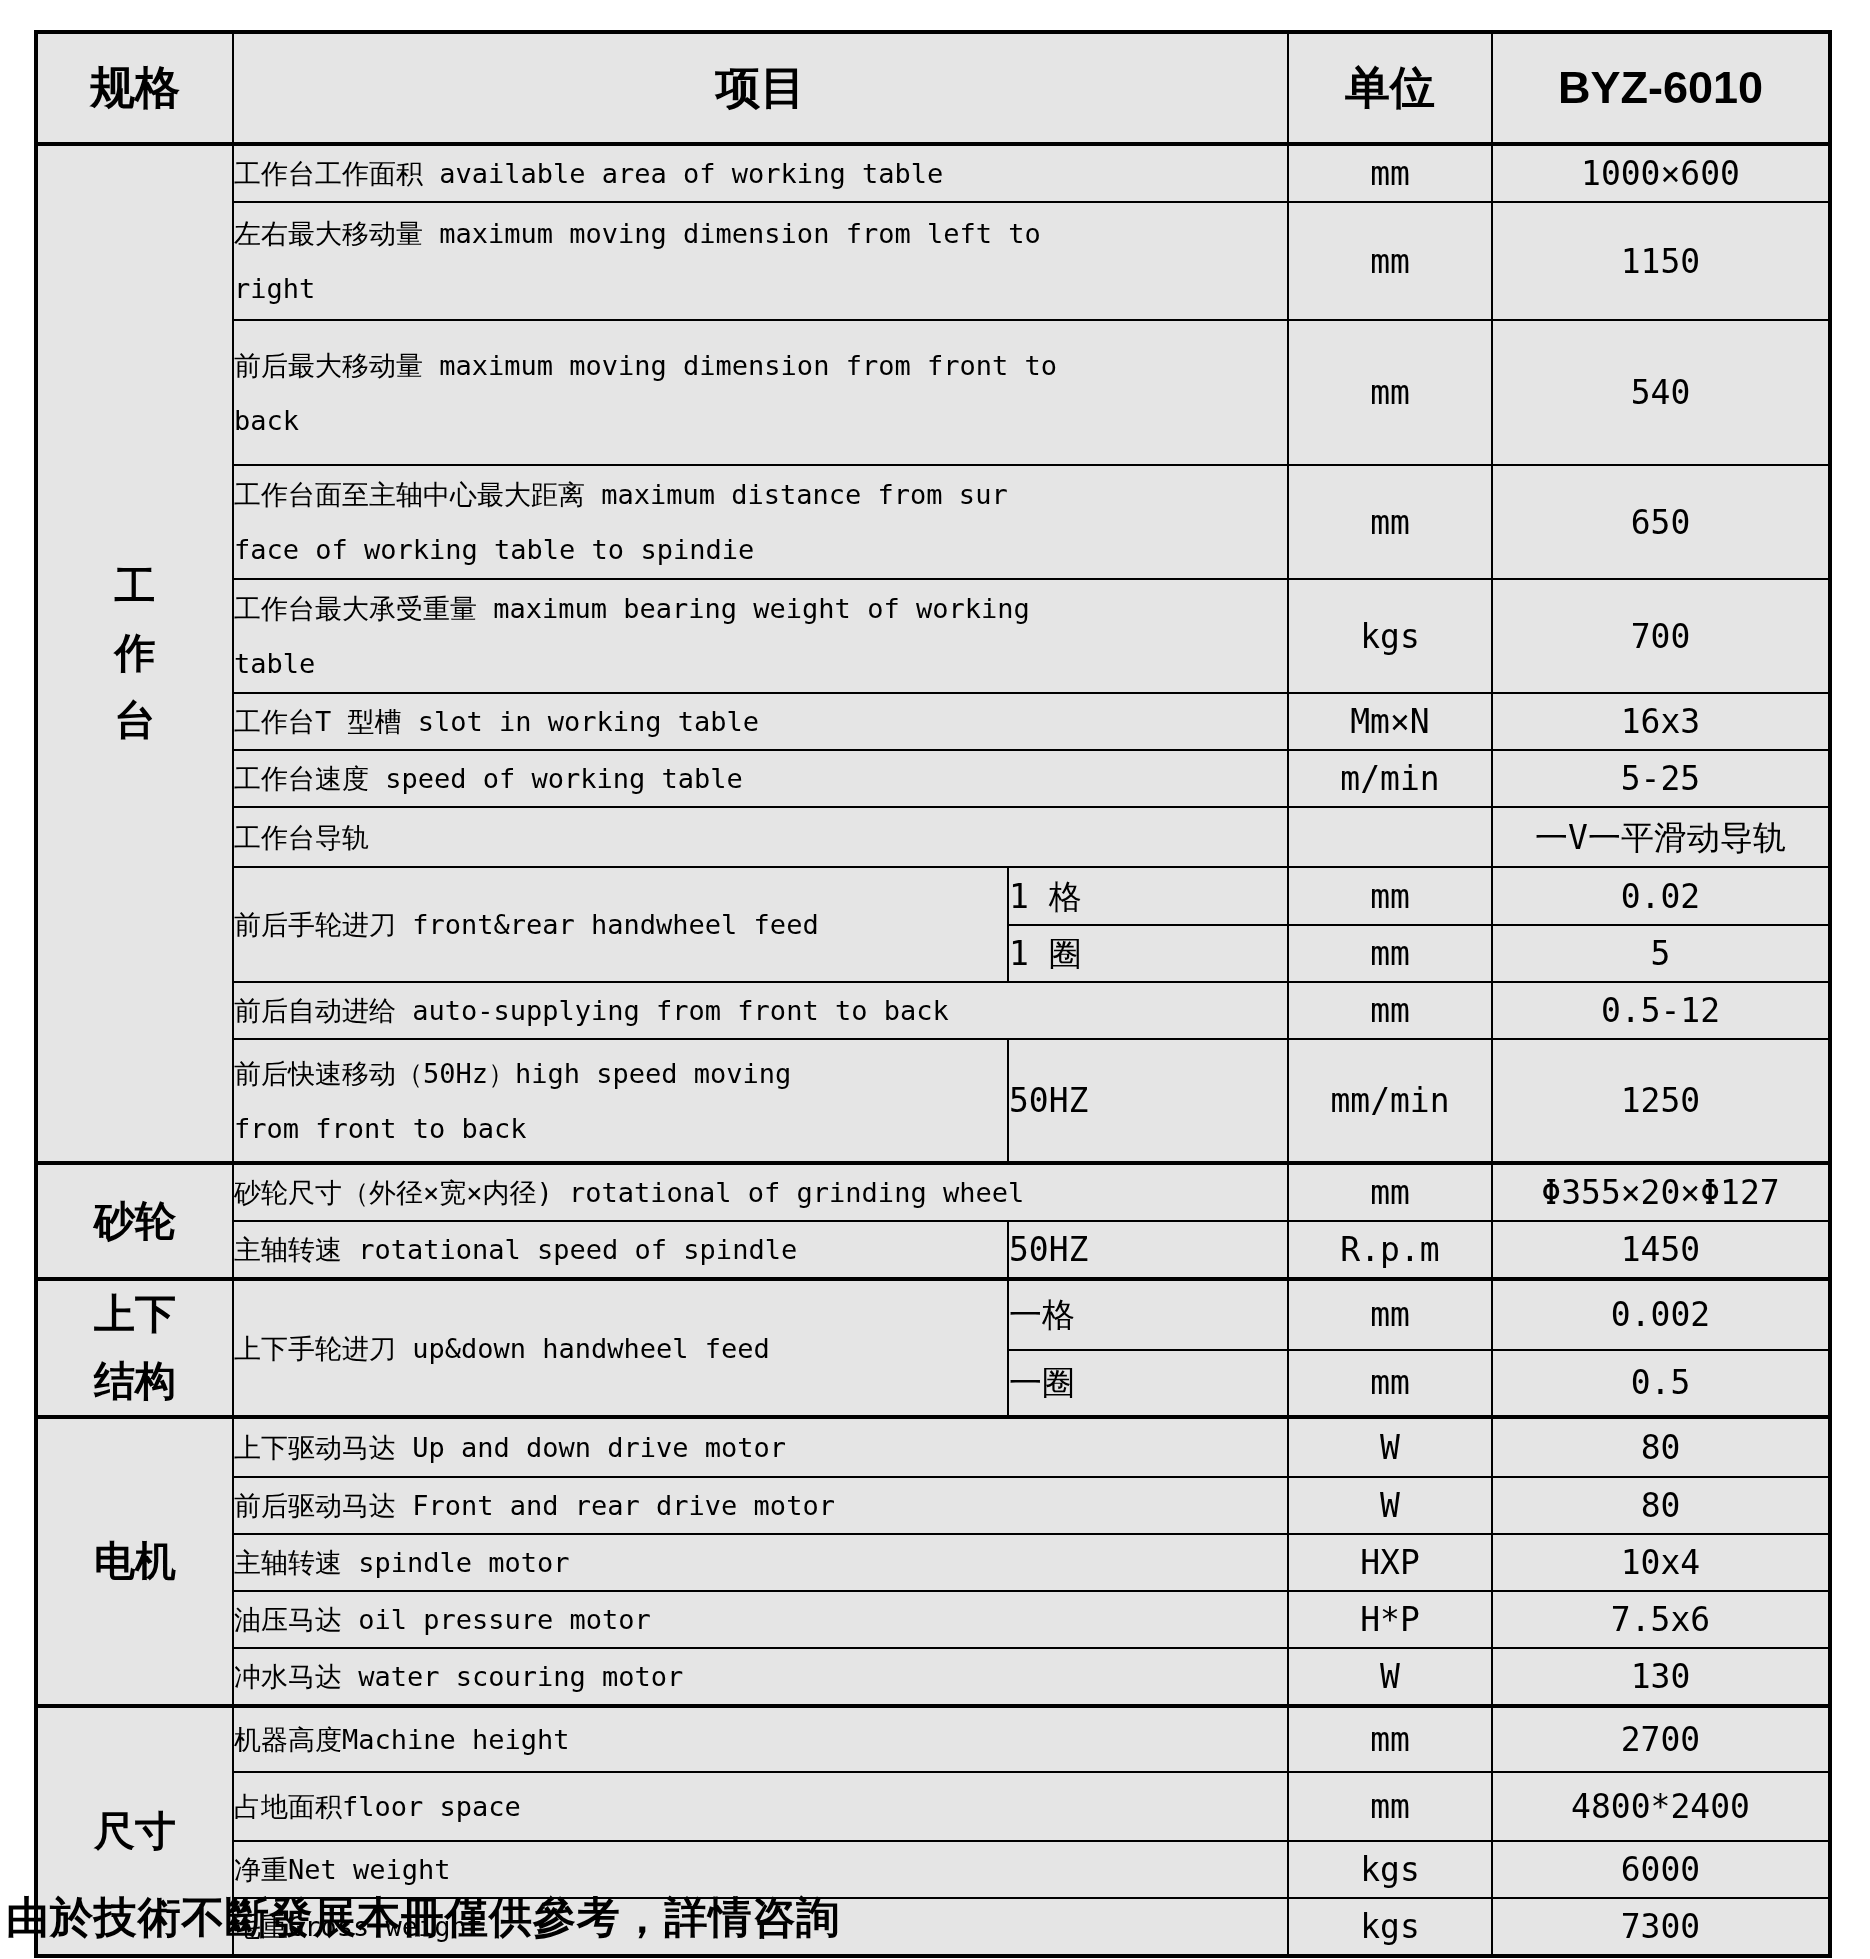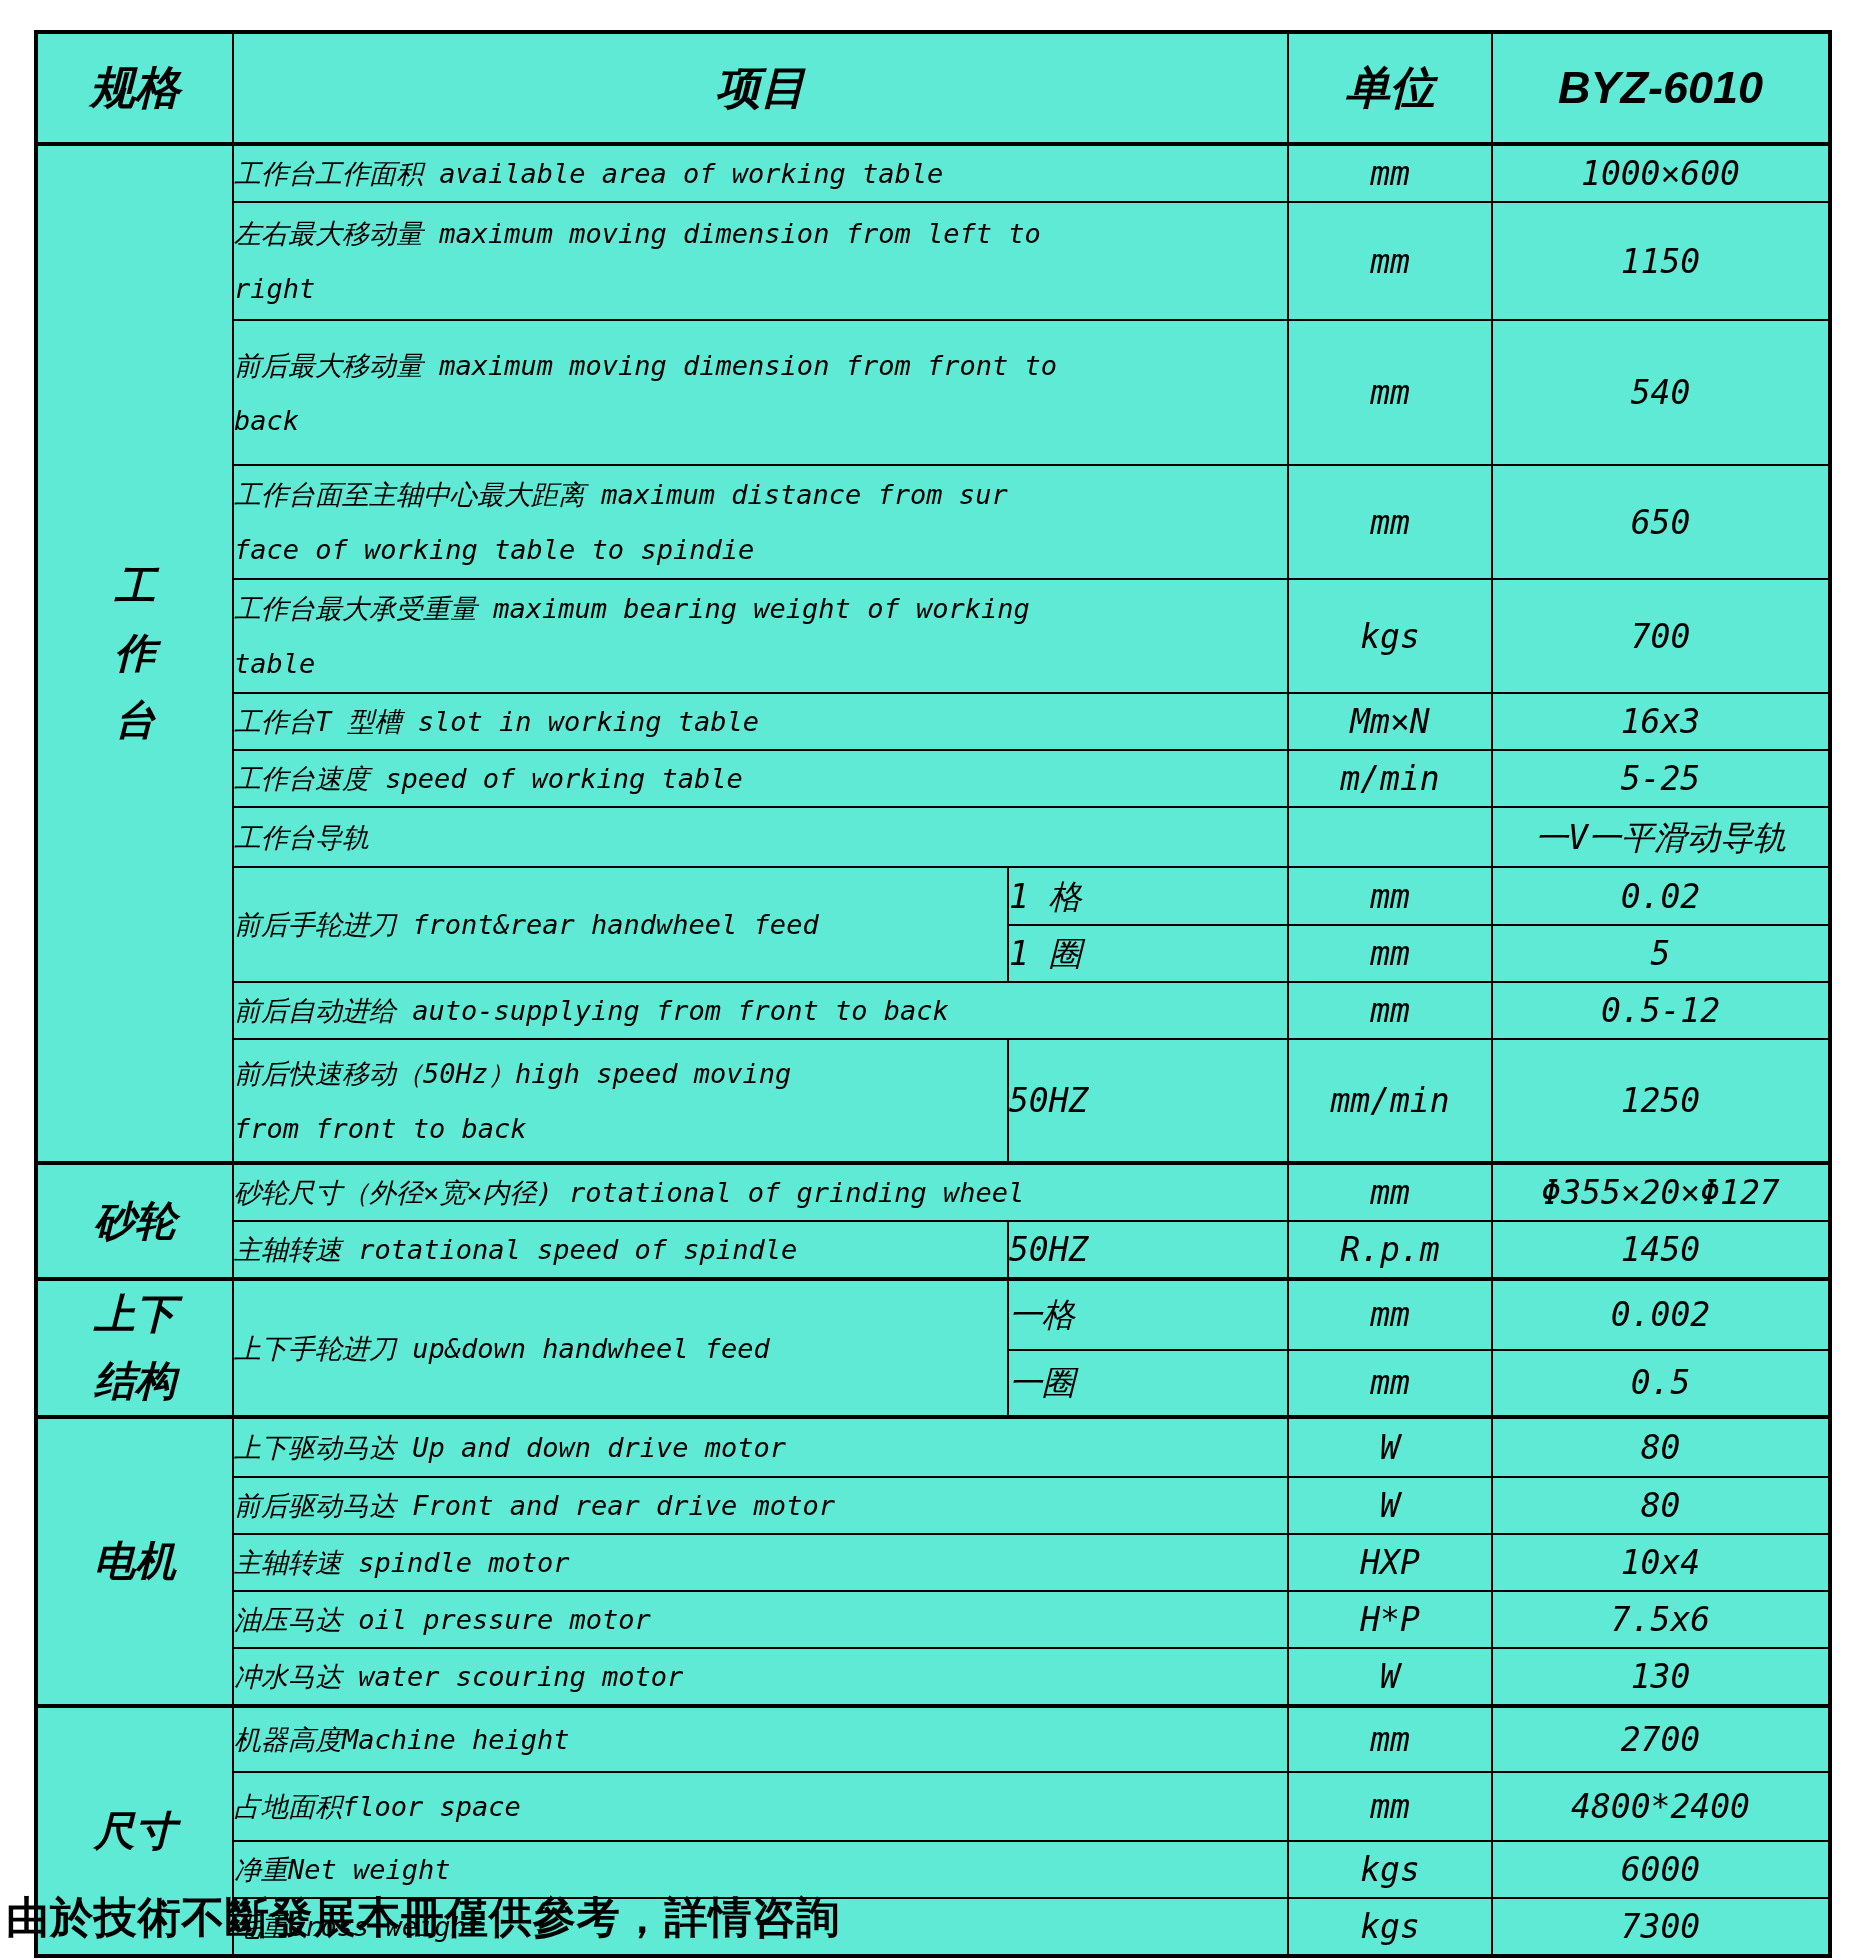--- a/index.html
+++ b/index.html
@@ -12,22 +12,21 @@
   }
   #sheet {
     position: absolute;
     left: 34px; top: 30px;
   }
   table.spec {
     border-collapse: collapse;
     table-layout: fixed;
     width: 1793px;
     border: 4.3px solid #000;
-    background: #5eead4;
-    font-style: italic;
+    background: #e5e5e5;
   }
   table.spec th, table.spec td {
     border: 2.6px solid #000;
     padding: 0;
     overflow: hidden;
     color: #000;
   }
   
   thead th {
     font-family: "Liberation Sans", "DejaVu Sans", sans-serif;

